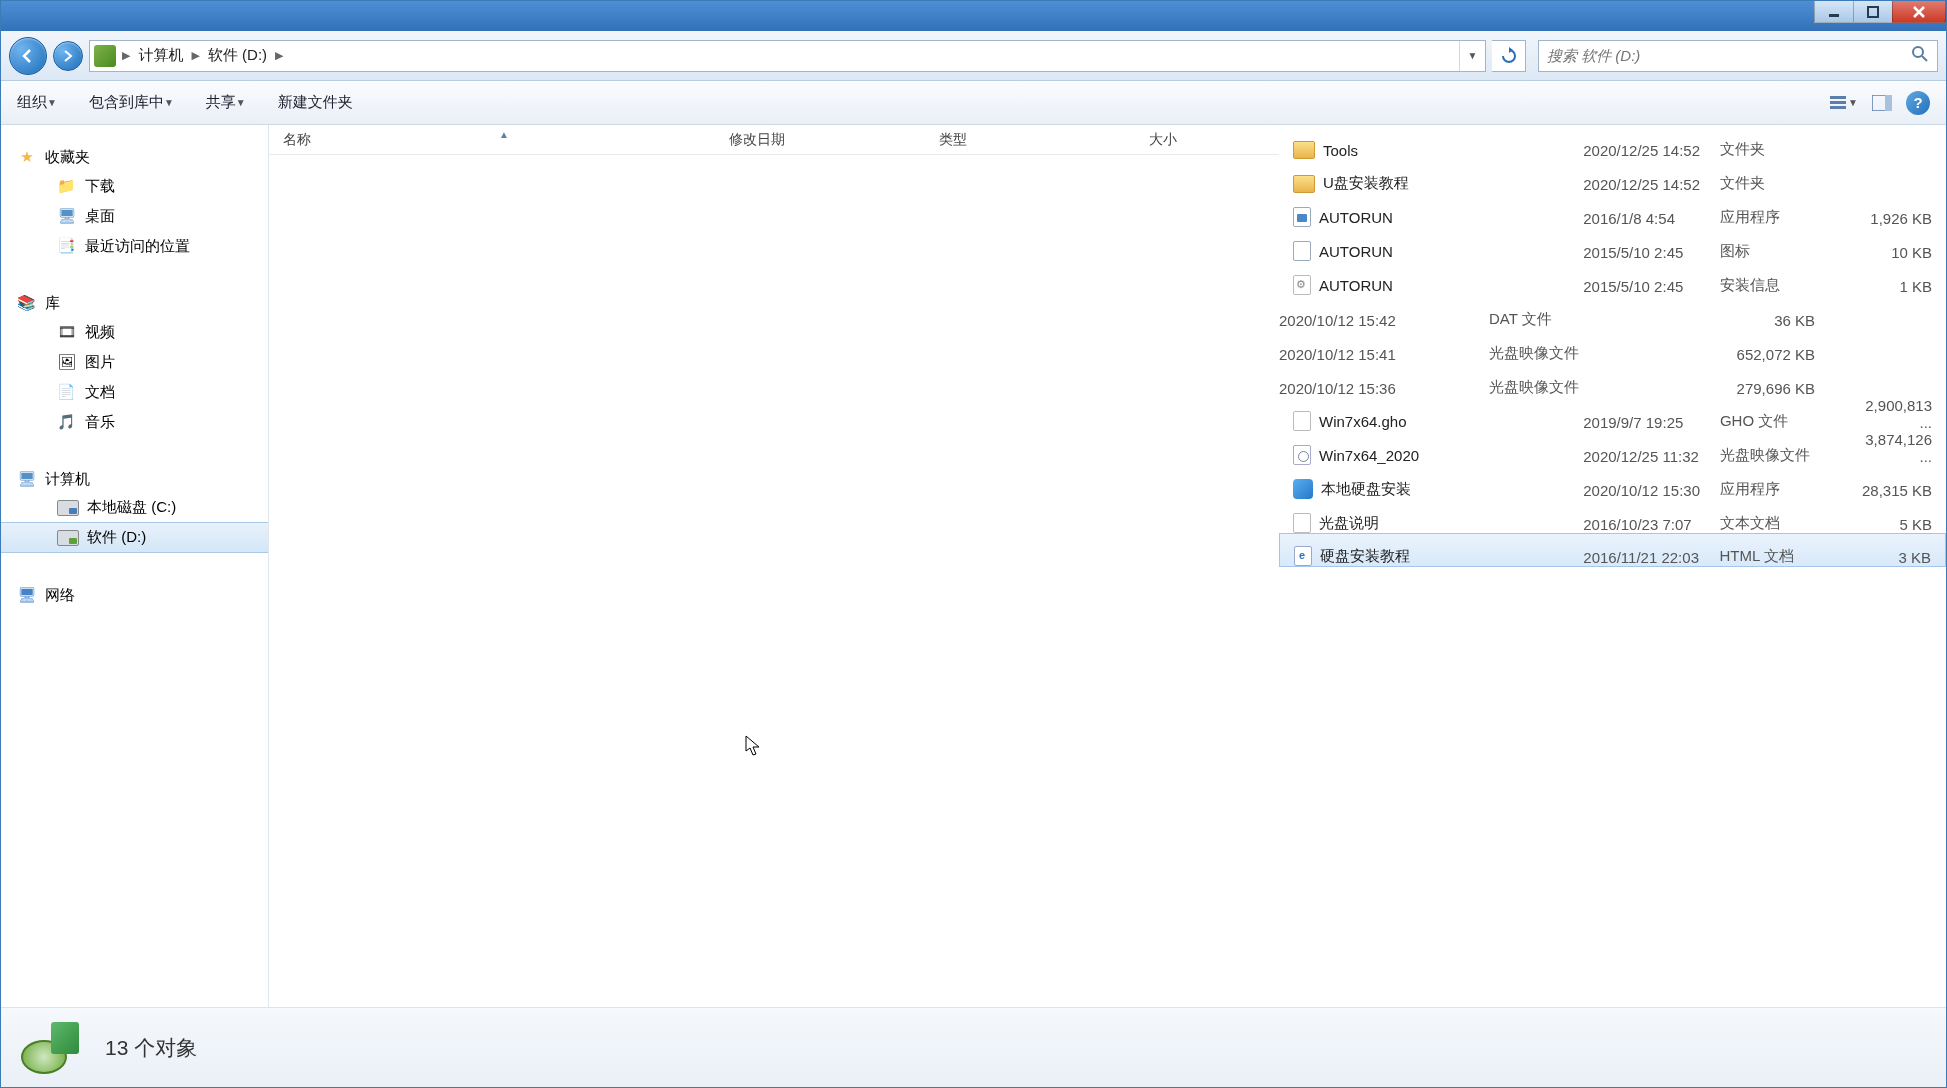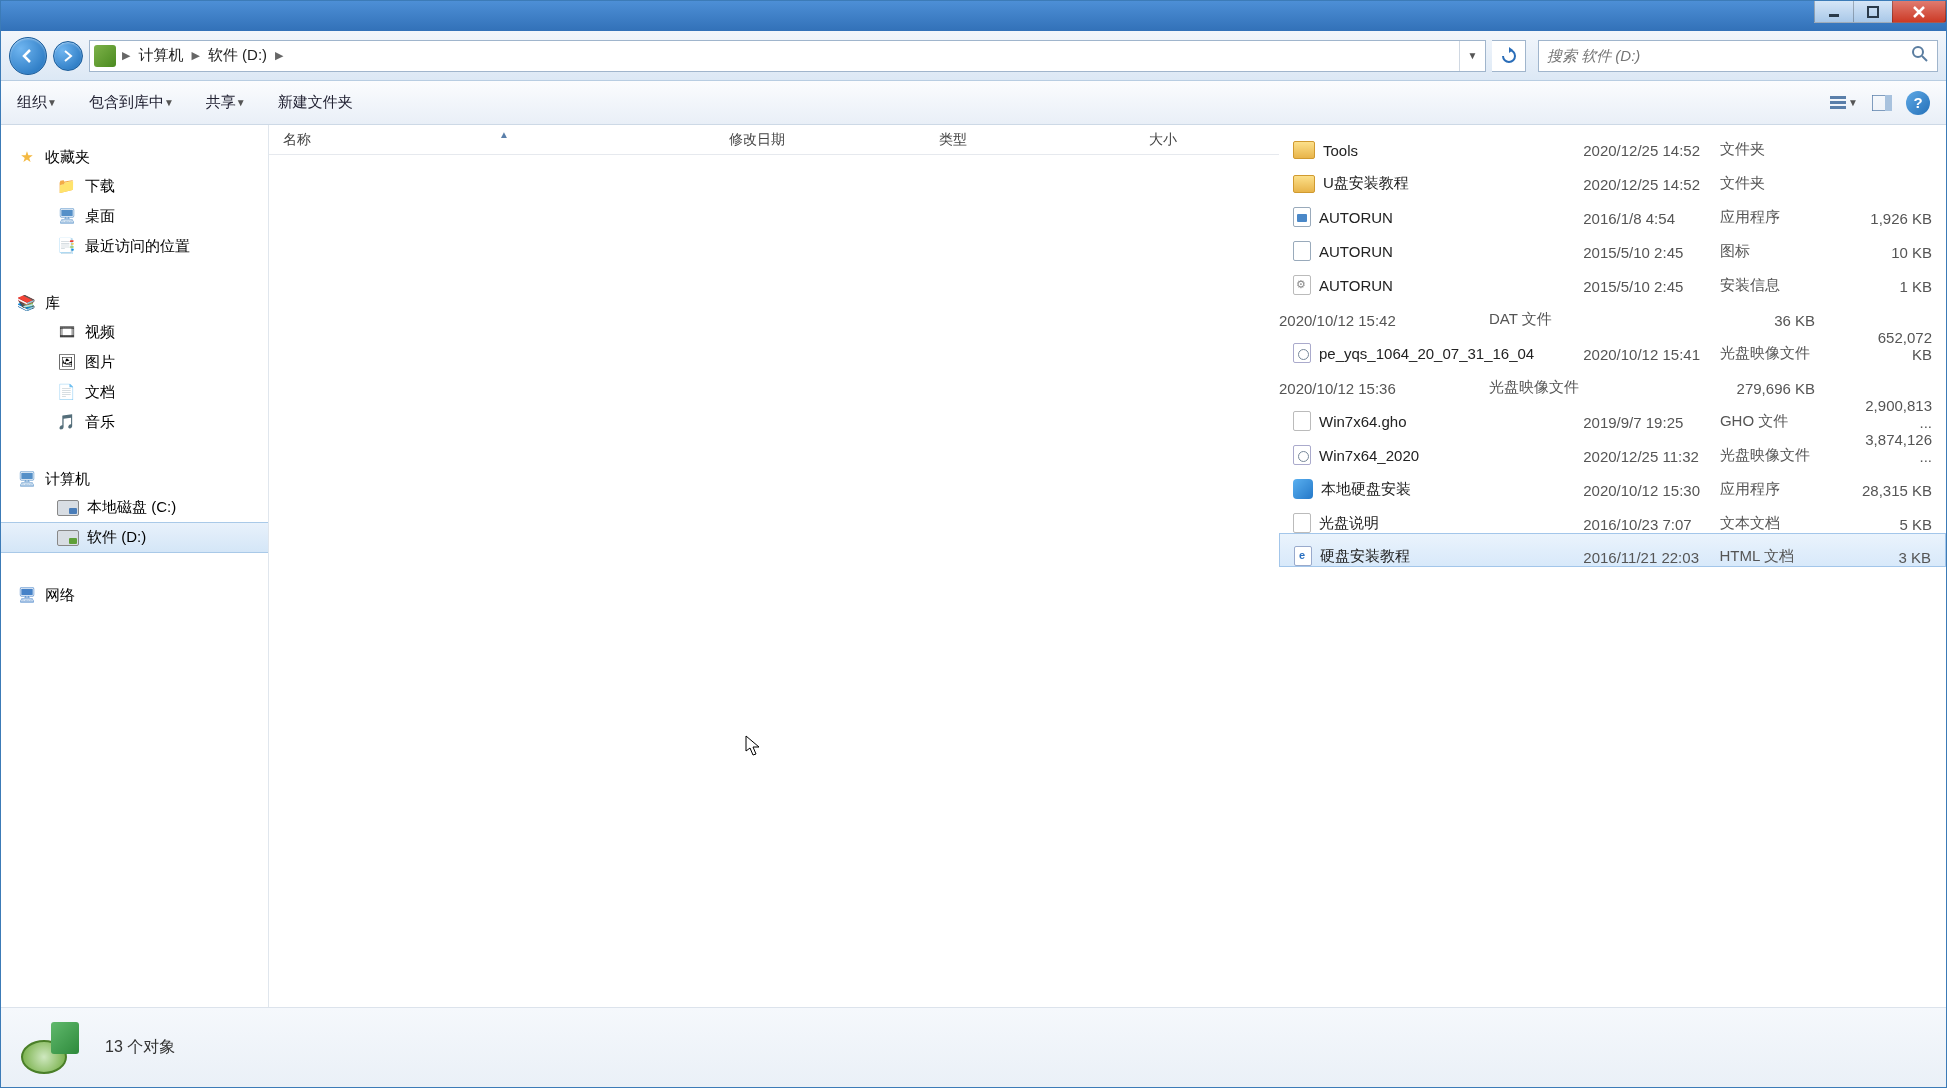--- a/index.html
+++ b/index.html
@@ -188,21 +188,21 @@
 .statusbar {
   height: 80px;
   border-top:1px solid #dce3ec;
   background:linear-gradient(to bottom,#f5f8fc,#eaf0f7);
   display:flex; align-items:center;
   padding:0 20px; gap:24px;
 }
 .status-icon{width:60px;height:52px;position:relative;}
 .status-icon .disk{position:absolute;left:0;bottom:0;width:46px;height:34px;border-radius:50%;background:radial-gradient(circle,#cfe8c0,#6ba838);border:2px solid #4a7f28;}
 .status-icon .box{position:absolute;right:2px;top:0;width:28px;height:32px;background:linear-gradient(135deg,#60b96c,#2e8a3c);border-radius:3px;}
-.status-text{font-size:16px;color:#333;}
+.status-text{font-size:21px;color:#333;}
 .chev{font-size:10px;color:#555;}
 .cursor-arrow{
   position:absolute;
   left:745px; top:735px;
   width:16px; height:22px;
   pointer-events:none;
 }
 </style>
 </head>
 <body>
@@ -428,24 +428,20 @@
             <div class="cell-date">2015/5/10 2:45</div>
             <div class="cell-type">安装信息</div>
             <div class="cell-size">1 KB</div>
           </div>
           <div class="file-row">
             <div class="cell-date">2020/10/12 15:42</div>
             <div class="cell-type">DAT 文件</div>
             <div class="cell-size">36 KB</div>
           </div>
           <div class="file-row">
-            <div class="cell-name">
-              <span class="fic fic-iso"></span>
-              <span>pe_yqs_1064_20_07_31_16_04</span>
-            </div>
             <div class="cell-date">2020/10/12 15:41</div>
             <div class="cell-type">光盘映像文件</div>
             <div class="cell-size">652,072 KB</div>
           </div>
           <div class="file-row">
             <div class="cell-date">2020/10/12 15:36</div>
             <div class="cell-type">光盘映像文件</div>
             <div class="cell-size">279,696 KB</div>
           </div>
           <div class="file-row">

